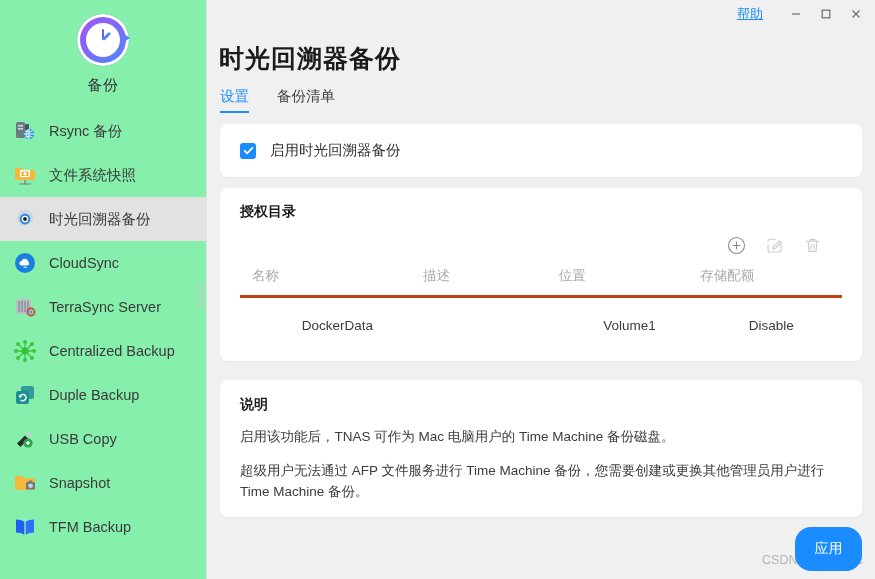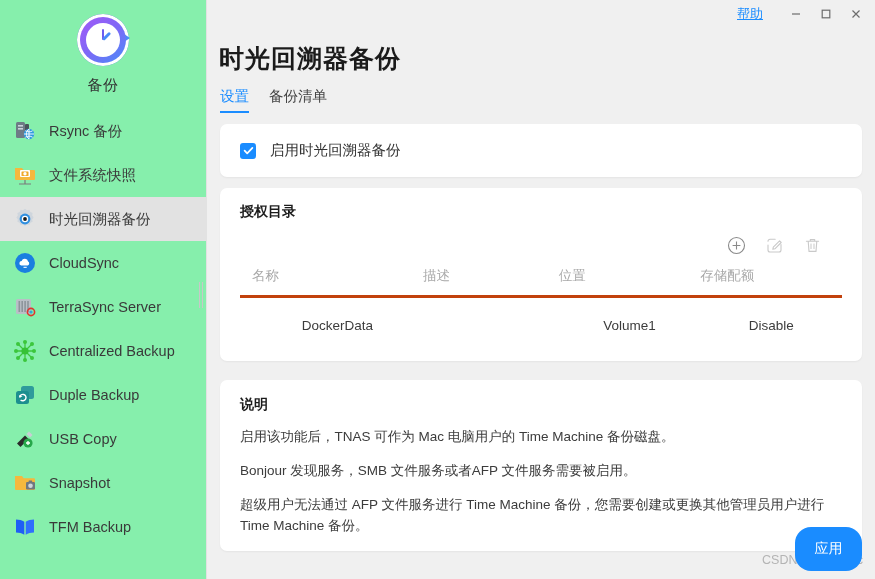--- a/index.html
+++ b/index.html
@@ -185,21 +185,21 @@
     font-size: 25px;
     font-weight: bold;
     color: #1b1b1b;
     padding: 14px 0 0 12px;
     letter-spacing: 1px;
   }
   .tabs {
     display: flex;
     padding-left: 13px;
     margin-top: 12px;
-    gap: 20px;
+    gap: 28px;
   }
   .tab {
     font-size: 14.5px;
     color: #444444;
     padding-bottom: 7px;
     cursor: pointer;
     position: relative;
   }
   .tab.active {
     color: #1a8cff;
@@ -582,21 +582,20 @@
               <td class="col-loc">Volume1</td>
               <td class="col-quota">Disable</td>
             </tr>
           </tbody>
         </table>
       </div>
 
       <div class="card card-desc">
         <div class="card-heading">说明</div>
         <div class="desc-line">启用该功能后，TNAS 可作为 Mac 电脑用户的 Time Machine 备份磁盘。</div>
-        <div class="desc-line">Bonjour 发现服务，SMB 文件服务或者AFP 文件服务需要被启用。</div>
         <div class="desc-line">超级用户无法通过 AFP 文件服务进行 Time Machine 备份，您需要创建或更换其他管理员用户进行 Time Machine 备份。</div>
       </div>
 
     </div>
 
     <div class="watermark">CSDN @Noahsec</div>
     <button class="apply-btn">应用</button>
 
   </div>
 </div>

